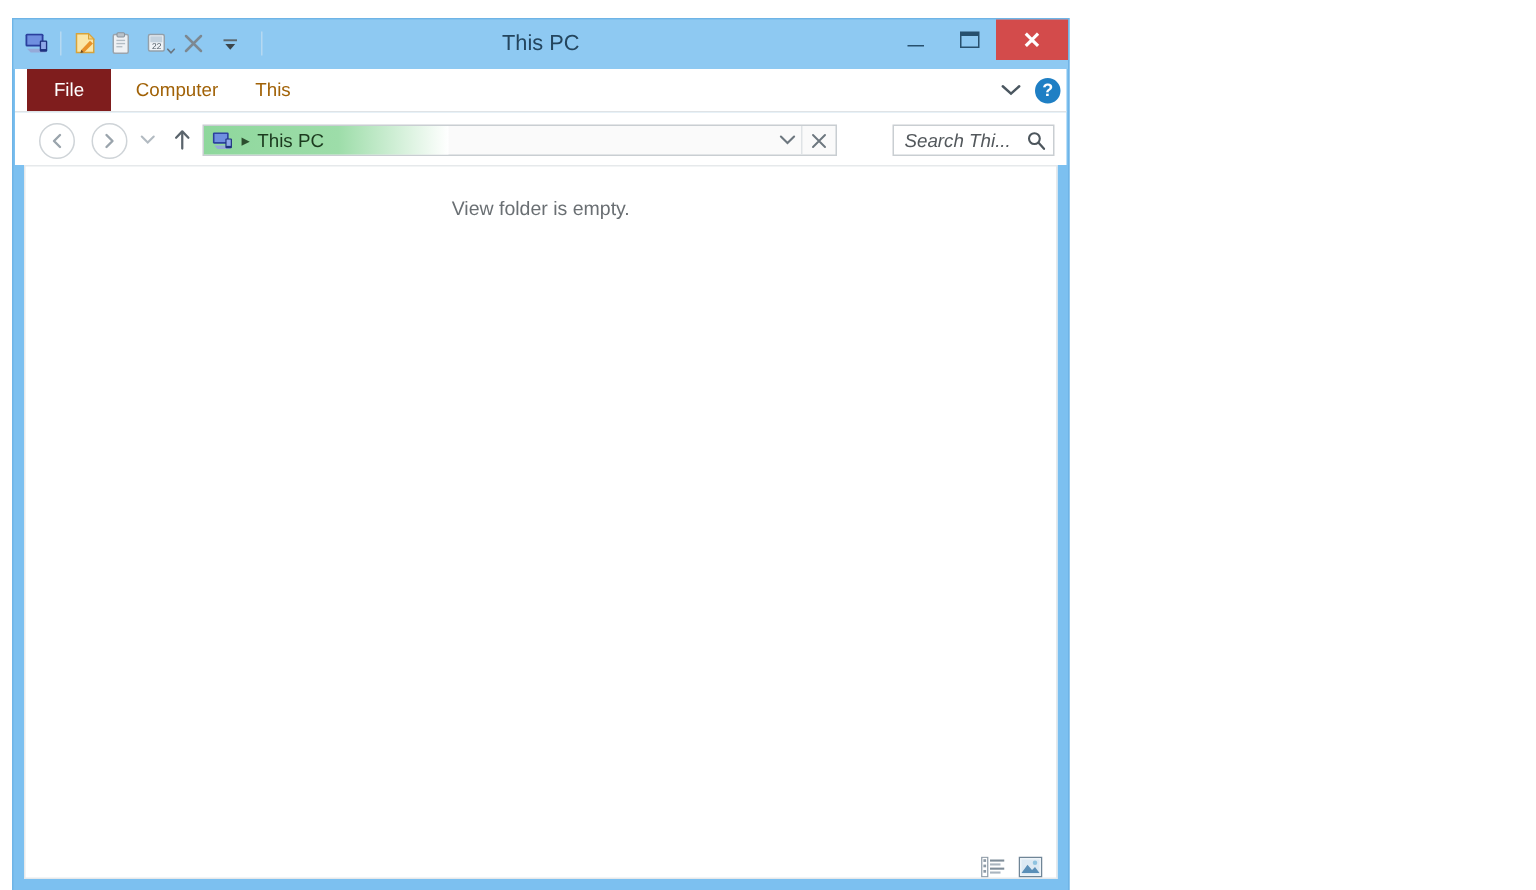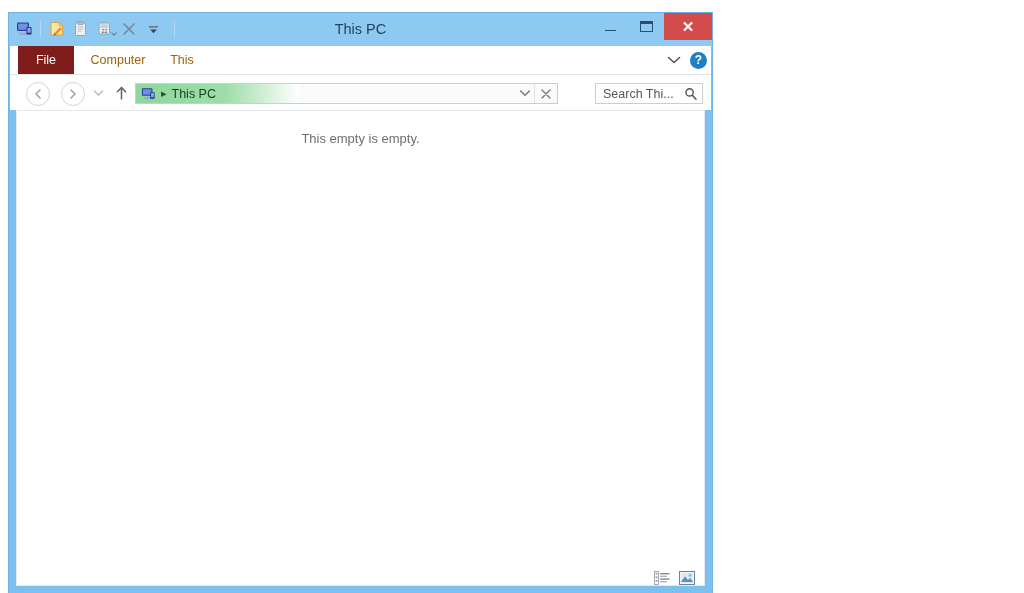--- a/index.html
+++ b/index.html
@@ -209,20 +209,21 @@
 
   #search-box {
     position: absolute;
     left: 585px; top: 8px;
     width: 108px; height: 21px;
     border: 1px solid #c9ced2;
     background: #ffffff;
     box-sizing: border-box;
     display: flex; align-items: center;
     padding: 0 4px 0 7px;
+    font-style: italic;
   }
   #search-placeholder {
     flex: 1;
     font-size: 12.5px;
     color: #53585c;
     white-space: nowrap;
     overflow: hidden;
   }
 
   
@@ -414,21 +415,21 @@
     <div id="search-box">
       <span id="search-placeholder">Search Thi...</span>
       <svg width="14" height="14" viewBox="0 0 14 14">
         <circle cx="5.6" cy="5.4" r="3.6" stroke="#4d565d" stroke-width="1.4" fill="none"></circle>
         <path d="M8.4 8.2 L12 12.2" stroke="#4d565d" stroke-width="1.5" stroke-linecap="round"></path>
       </svg>
     </div>
   </div>
 
   <div id="content-area">
-    <div id="empty-message">This empty is empty.</div>
+    <div id="empty-message">View folder is empty.</div>
   </div>
 
   <div id="status-bar">
     <div class="view-btn" title="Details view">
       <svg width="16" height="14" viewBox="0 0 16 14">
         <rect x="0.5" y="0.5" width="4" height="13" fill="#ffffff" stroke="#8d9aa6" stroke-width="0.8"></rect>
         <rect x="1.6" y="1.8" width="1.8" height="1.8" fill="#8d9aa6"></rect>
         <rect x="1.6" y="5.4" width="1.8" height="1.8" fill="#8d9aa6"></rect>
         <rect x="1.6" y="9.0" width="1.8" height="1.8" fill="#8d9aa6"></rect>
         <rect x="6" y="2" width="9.5" height="1.4" fill="#7f8d99"></rect>

